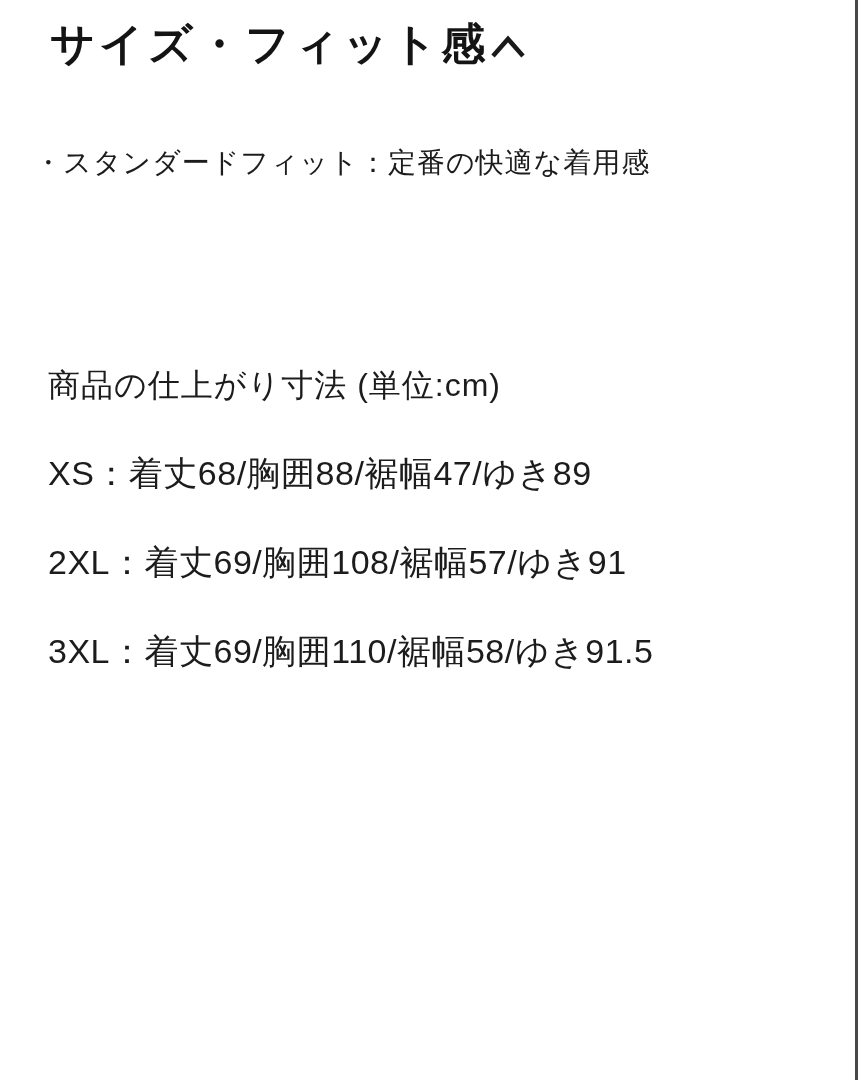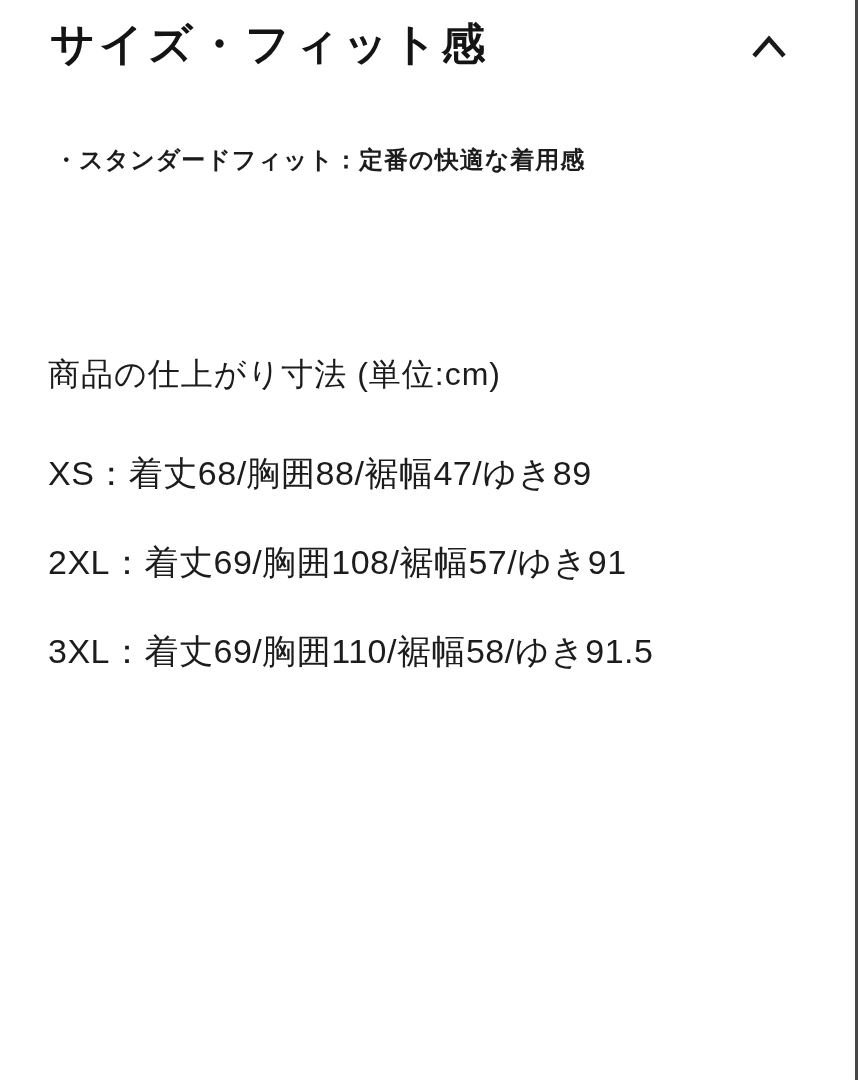--- a/index.html
+++ b/index.html
@@ -26,21 +26,20 @@
     background: #474747;
   }
   
   .accordion-header {
     position: absolute;
     top: 22px;
     left: 50px;
     right: 70px;
     display: flex;
     align-items: center;
-    justify-content: space-between;
     cursor: pointer;
   }
   .section-title {
     font-size: 44px;
     font-weight: 700;
     letter-spacing: 4px;
     line-height: 1;
     color: #141414;
     white-space: nowrap;
   }
@@ -49,32 +48,31 @@
     height: 28px;
     display: flex;
     align-items: center;
     justify-content: center;
     margin-top: 6px;
   }
   
   .fit-note {
     position: absolute;
     top: 146px;
-    left: 54px;
+    left: 34px;
     right: 40px;
-    font-size: 24px;
+    font-size: 28px;
     line-height: 1.2;
     letter-spacing: 1px;
     white-space: nowrap;
-    font-weight: bold;
   }
   
   .measure-heading {
     position: absolute;
-    top: 355px;
+    top: 366px;
     left: 48px;
     right: 40px;
     font-size: 32px;
     line-height: 1.2;
     letter-spacing: 1px;
     white-space: nowrap;
   }
   
   .size-rows {
     position: absolute;

